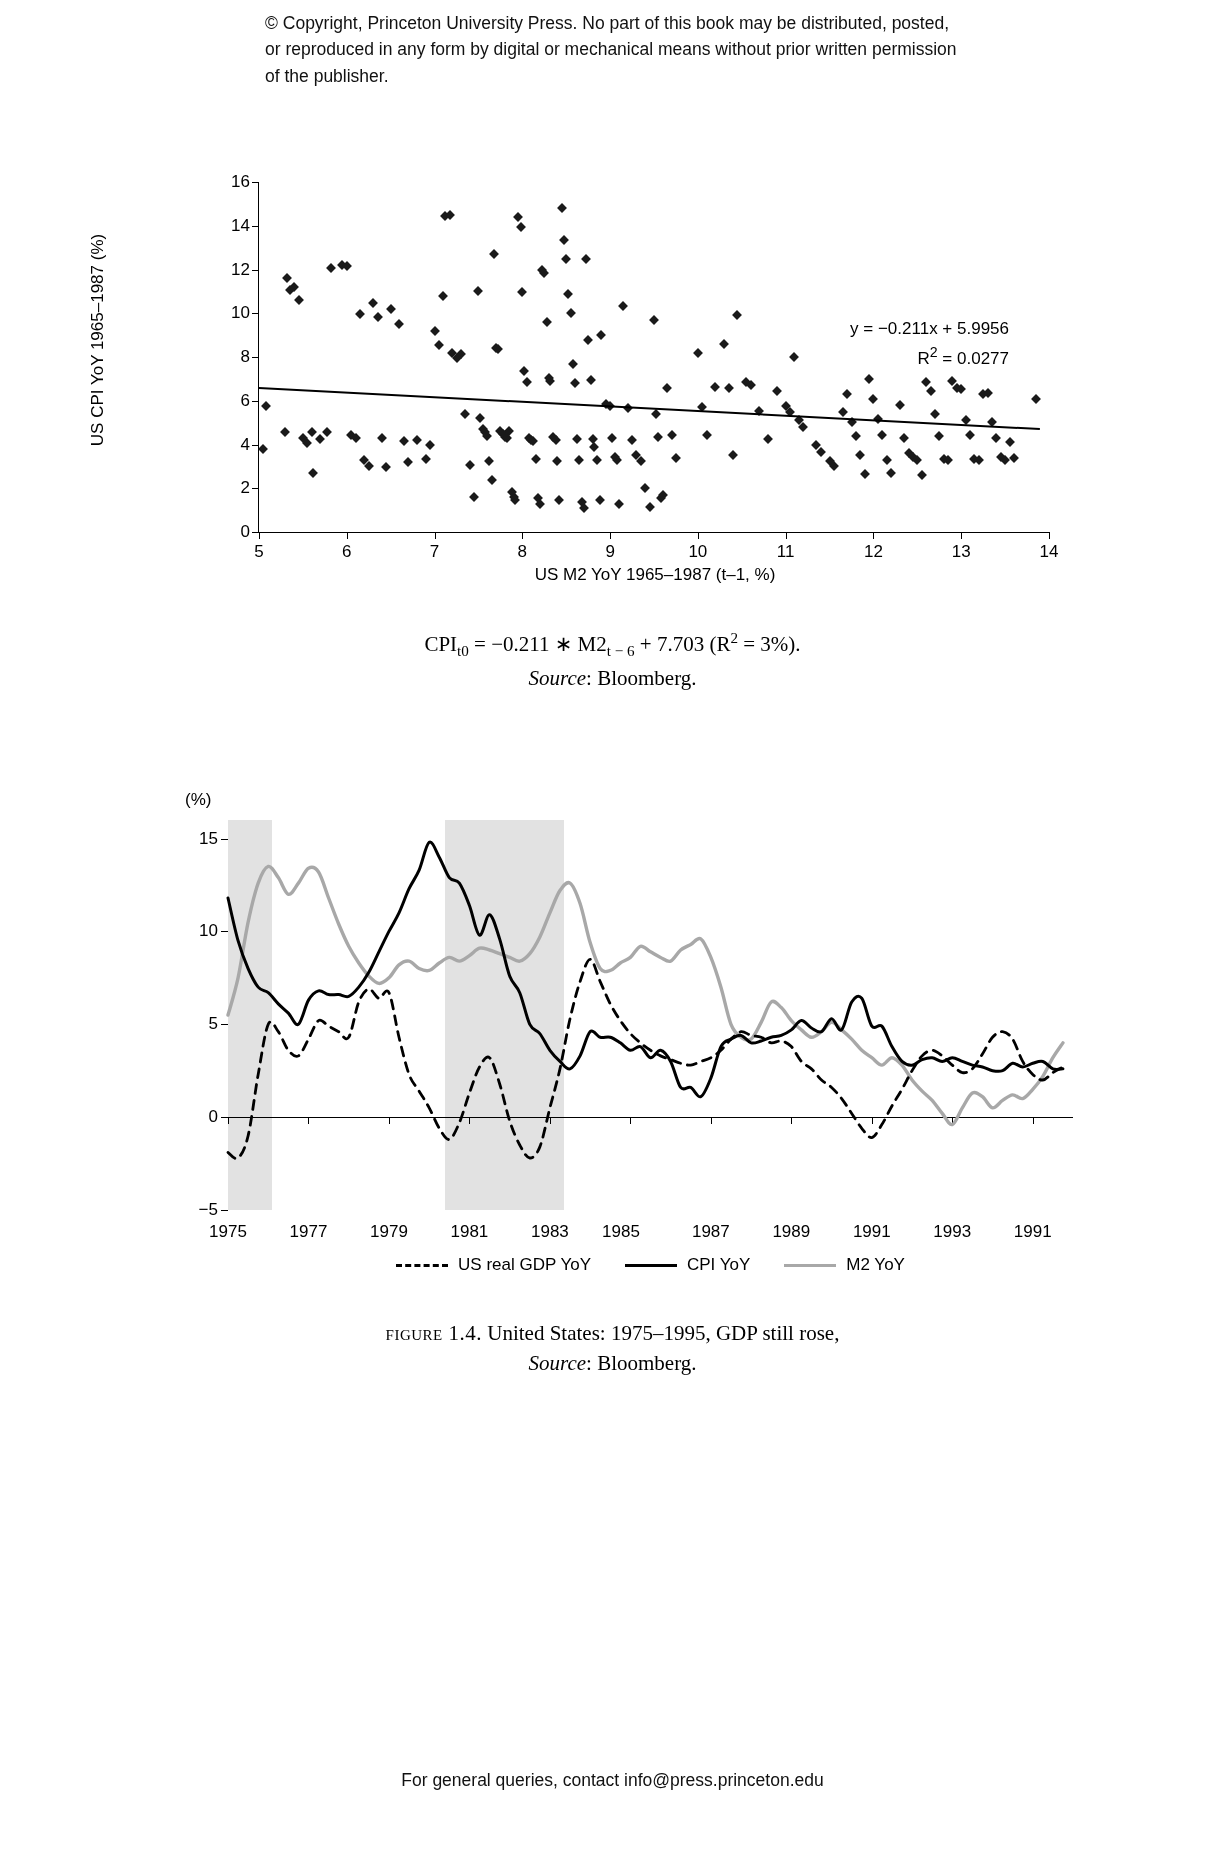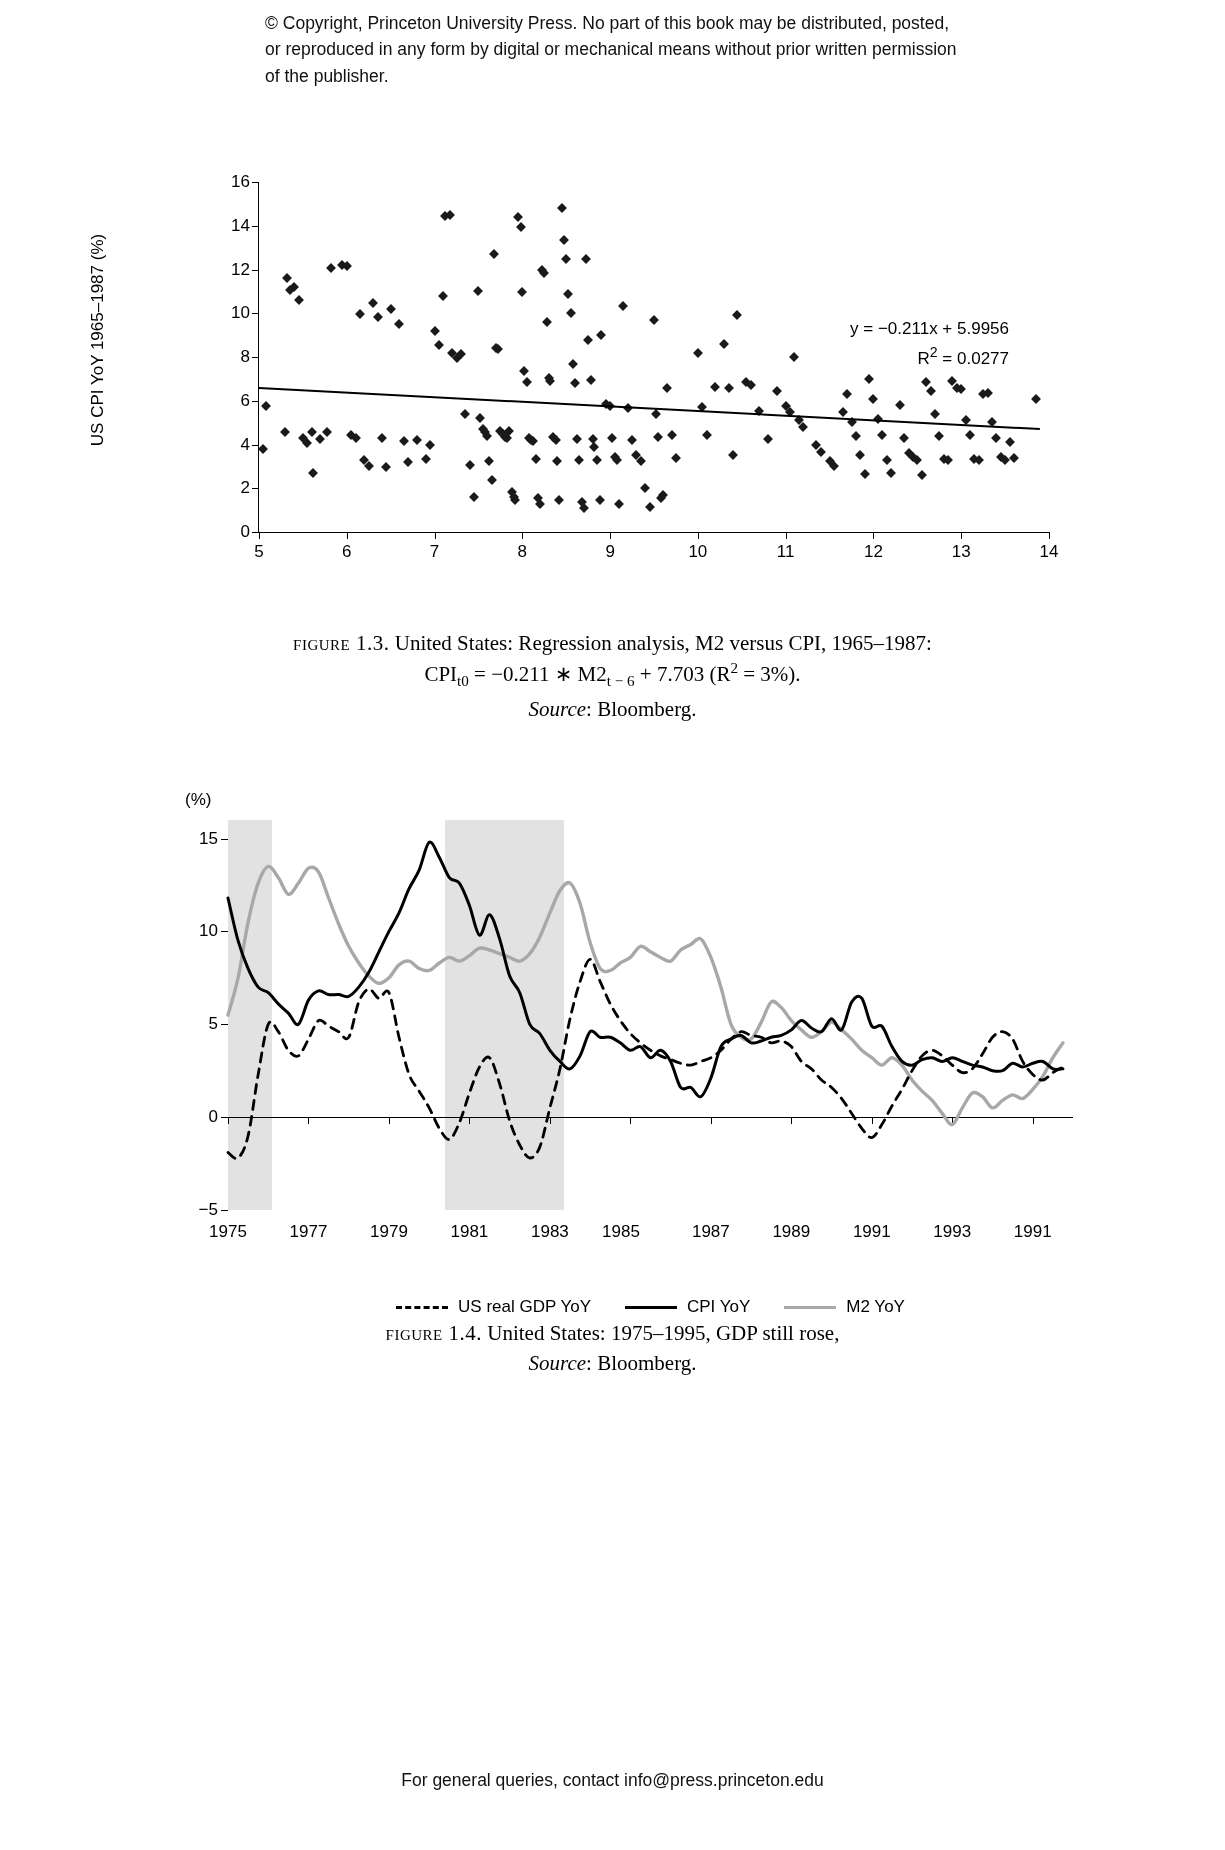--- a/index.html
+++ b/index.html
@@ -214,21 +214,20 @@
   #fig14 .legend {
     position: absolute;
     left: 228px;
     top: 465px;
     width: 845px;
     display: flex;
     justify-content: center;
     align-items: center;
     gap: 34px;
     font-size: 17px;
-    margin-top: 42px;
   }
   #fig14 .legend .item {
     display: flex;
     align-items: center;
     gap: 10px;
   }
   #fig14 .legend .swatch {
     width: 52px;
     height: 0;
     display: inline-block;
@@ -237,20 +236,21 @@
   .sw-solid { border-top: 3.4px solid #000; }
   .sw-gray { border-top: 3.4px solid #a8a8a8; }
 </style>
 </head>
 <body>
 
 <div class="copyright">© Copyright, Princeton University Press. No part of this book may be distributed, posted, or reproduced in any form by digital or mechanical means without prior written permission of the publisher.</div>
 
 <div id="fig13">
   <div class="ylabel">US CPI YoY 1965–1987 (%)</div>
+  <div class="xlabel">US M2 YoY 1965–1987 (t–1, %)</div>
   <div class="plot" id="fig13-plot">
     <div class="eqn">
       <div>y = −0.211x + 5.9956</div>
       <div><span>R</span><sup>2</sup><span> = 0.0277</span></div>
     </div>
   <div class="ytick" style="top: 350px;">0</div>
       <div class="ytickmark" style="top: 350px;"></div>
       <div class="ytick" style="top: 306.25px;">2</div>
       <div class="ytickmark" style="top: 306.25px;"></div>
       <div class="ytick" style="top: 262.5px;">4</div>
@@ -469,24 +469,20 @@
       <div class="pt" style="left: 746.111px; top: 277.812px;"></div>
       <div class="pt" style="left: 750.5px; top: 260.312px;"></div>
       <div class="pt" style="left: 754.889px; top: 275.625px;"></div>
       <div class="pt" style="left: 776.833px; top: 216.562px;"></div>
       <div class="trend" style="left: 0px; top: 204.582px; width: 782.302px; transform: rotate(3.01002deg);"></div>
     </div>
 </div>
 
 <div class="figcaption" style="top: 628px;">
   <div>
-    <span class="fignum">figure 1.3.</span>
-    <span>United States: Regression analysis, M2 versus CPI, 1965–1987:</span>
-  </div>
-  <div>
     <span>CPI</span><sub>t0</sub><span> = −0.211 ∗ M2</span><sub>t − 6</sub><span> + 7.703 (R</span><sup>2</sup><span> = 3%).</span>
   </div>
   <div><span class="src">Source</span><span>: Bloomberg.</span></div>
 </div>
 
 <div id="fig14">
   <div class="pctlabel">(%)</div>
   <div class="plot" id="fig14-plot">
     <div class="axisline"></div>
   <div class="band" style="left: 0px; width: 44.2619px; top: 0px; height: 390px;"></div>

